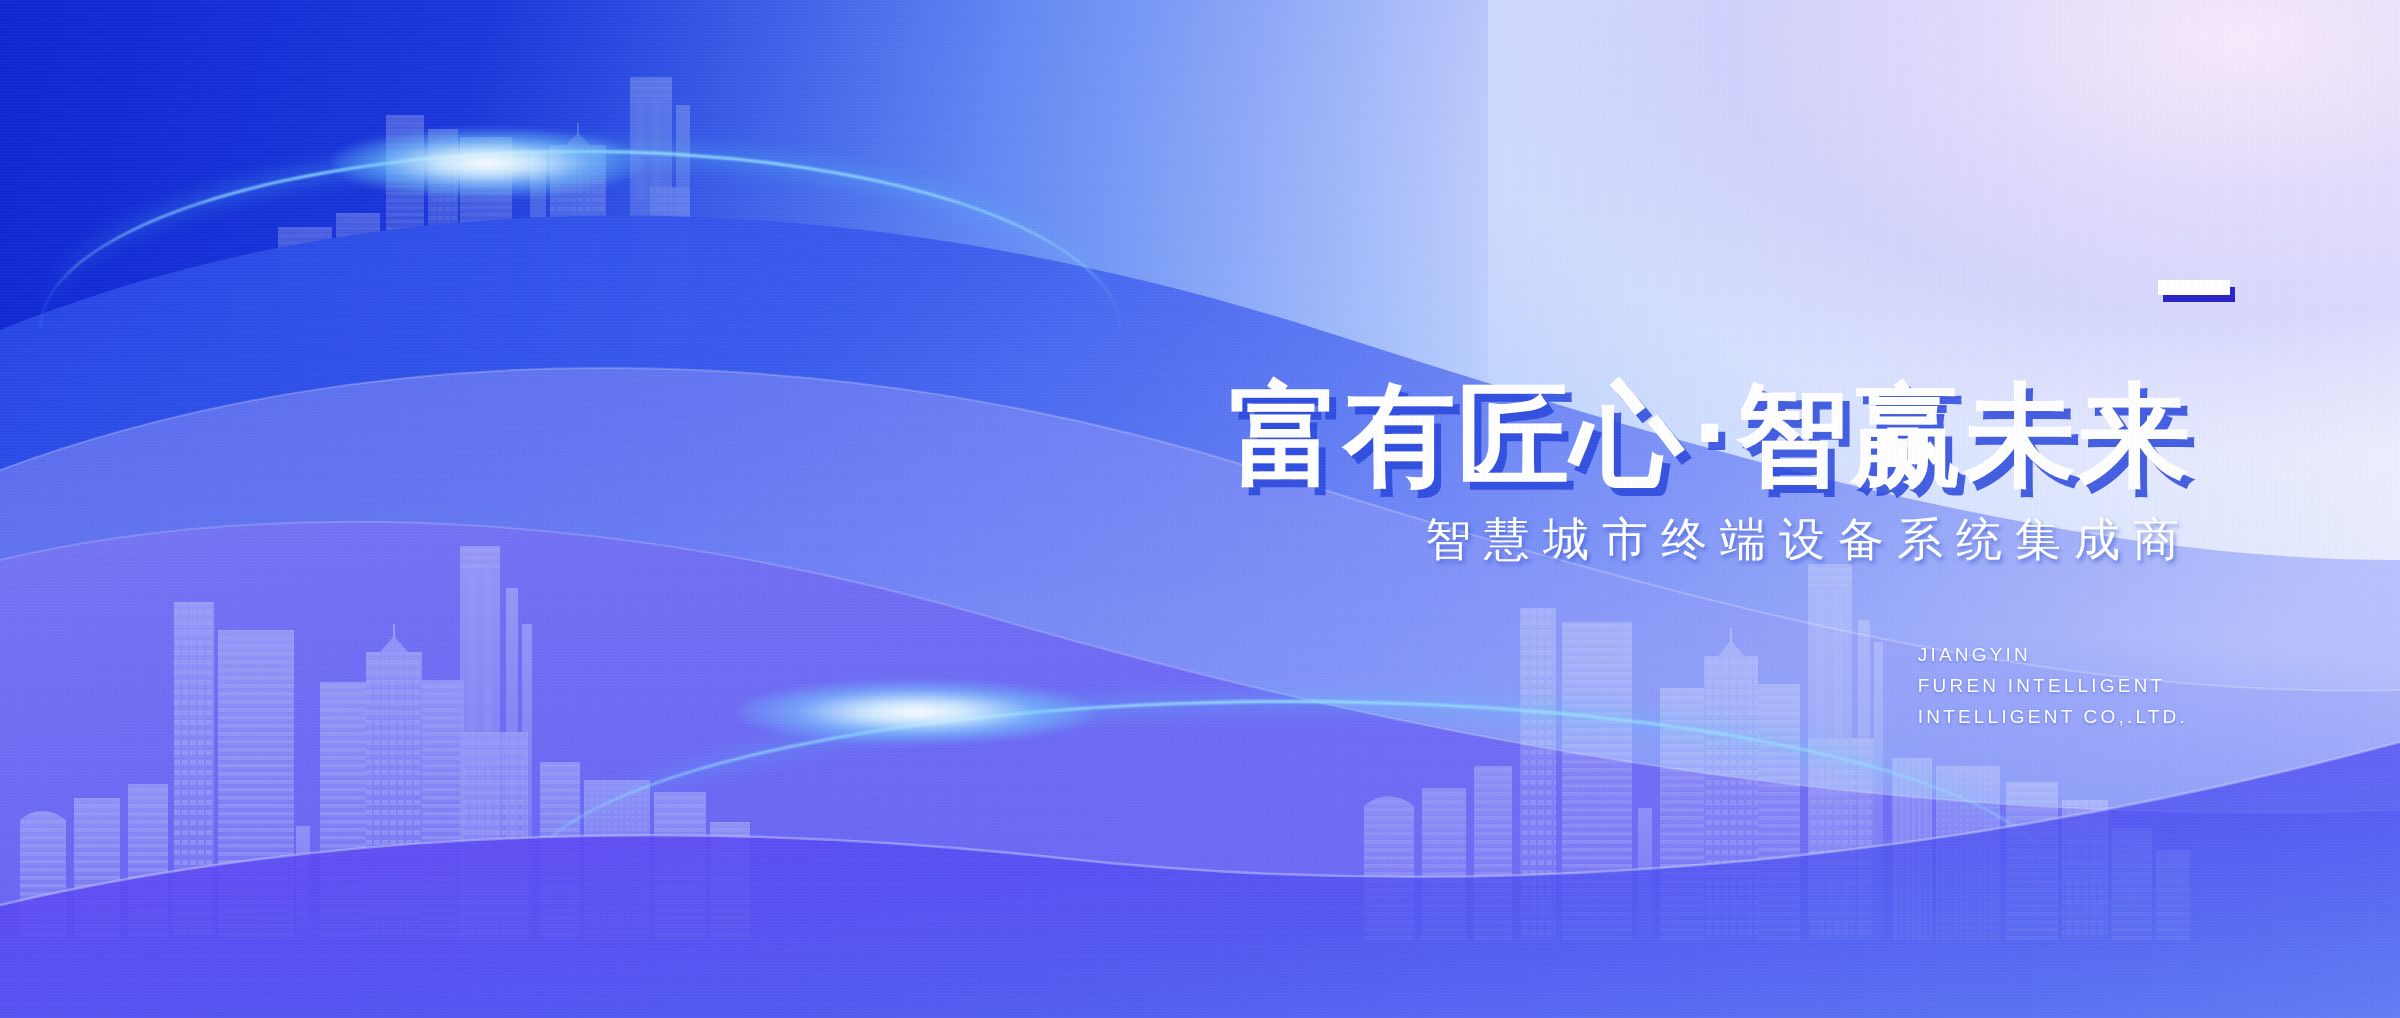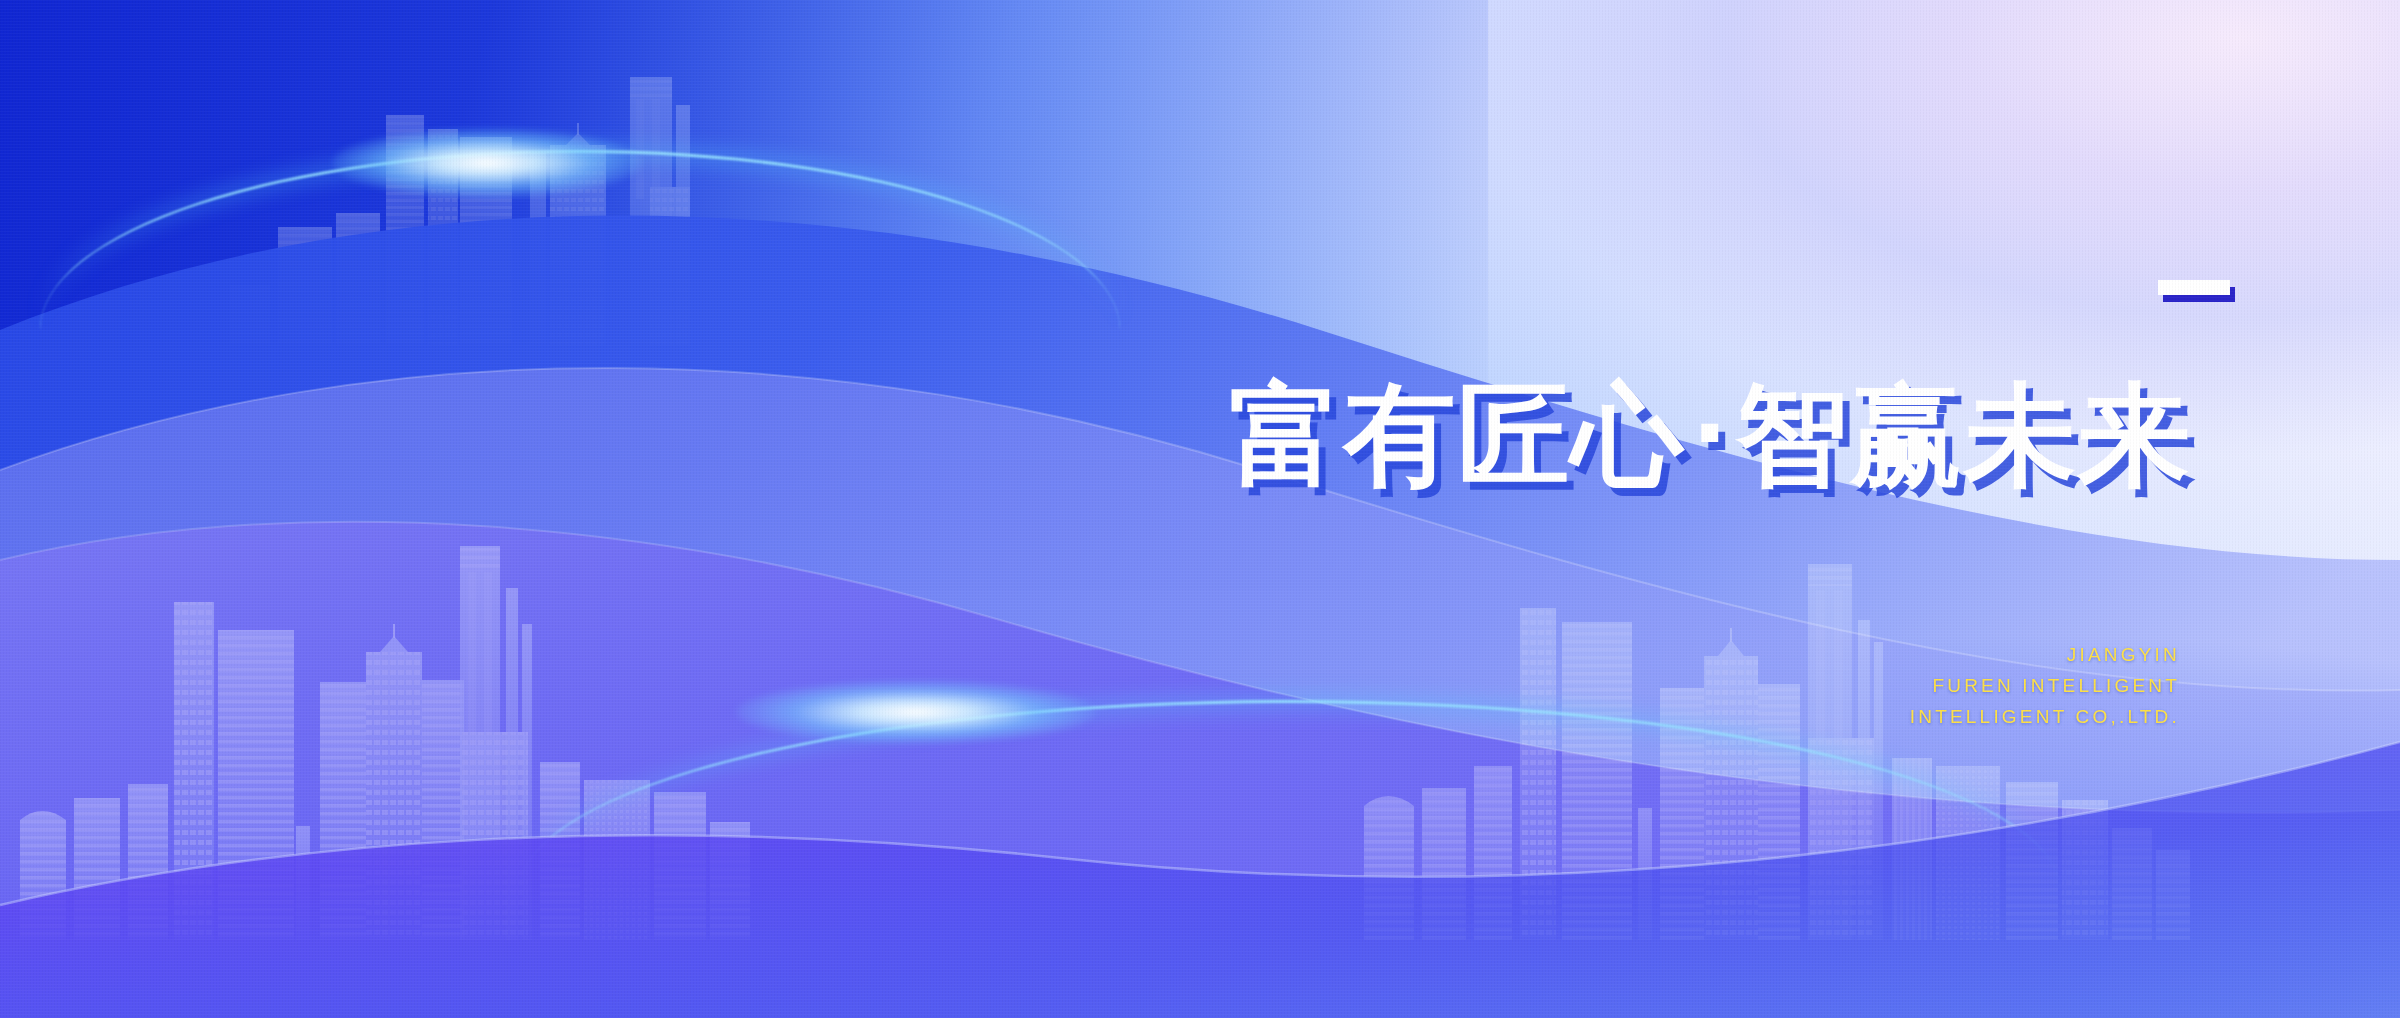--- a/index.html
+++ b/index.html
@@ -99,23 +99,23 @@
     position:absolute;right:208px;top:512px;
     font-size:46px;line-height:1.2;
     font-weight:400;color:#ffffff;
     letter-spacing:13px;
     white-space:nowrap;
     text-shadow:2px 3px 4px rgba(40,70,200,.55);
     font-family:"DejaVu Sans","Liberation Sans",sans-serif;
   }
 
   .company{
-    position:absolute;right:220px;top:640px;
-    text-align:right;
-    color:#fde047;
+    position:absolute;right:212px;top:640px;
+    text-align:left;
+    color:#ffffff;
     font-size:19px;
     letter-spacing:3.2px;
     line-height:1.62;
     font-family:"Liberation Sans","DejaVu Sans",sans-serif;
     text-shadow:0 1px 3px rgba(30,60,180,.45);
   }
   .company div{white-space:nowrap;}
 
   
   .grain{
@@ -370,20 +370,21 @@
   </div>
 
   <div class="content">
 
     <div class="dash-mark"></div>
 
     <div class="headline">
       <span>富有匠心</span><span class="dot">·</span><span>智赢未来</span>
     </div>
 
+    <div class="subtitle">智慧城市终端设备系统集成商</div>
 
     <div class="company">
       <div>JIANGYIN</div>
       <div>FUREN INTELLIGENT</div>
       <div>INTELLIGENT CO,.LTD.</div>
     </div>
 
   </div>
 
   <div class="grain"></div>

